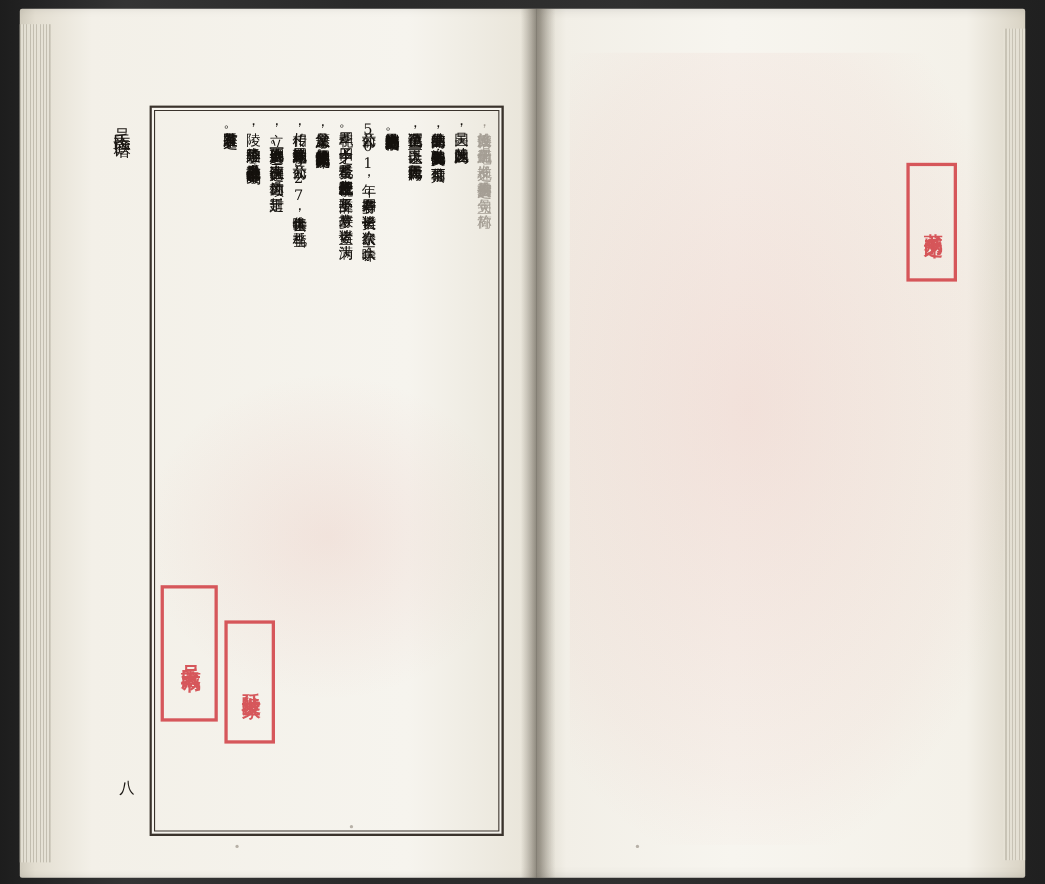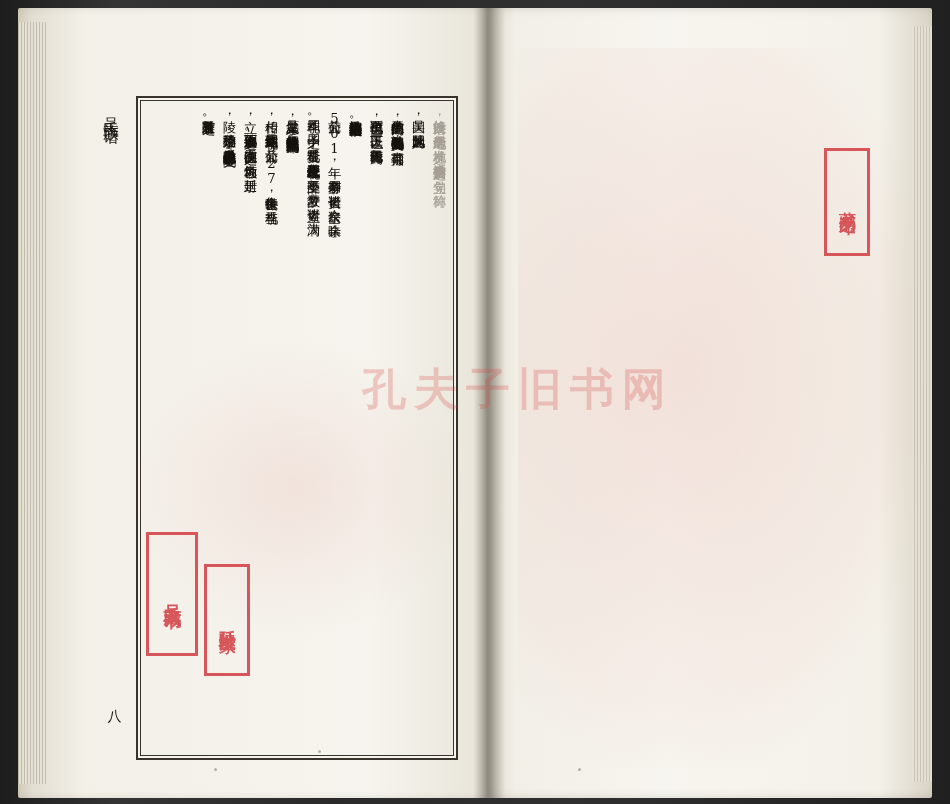--- a/index.html
+++ b/index.html
@@ -245,19 +245,18 @@
     </div>
 
     <div class="gutter"></div>
     <div class="wash"></div>
     <div class="wash2"></div>
 
     <div class="seal s1">藏书之印</div>
     <div class="seal s2">吴氏藏书</div>
     <div class="seal s3">延陵世家</div>
 
-    <div class="watermark">孔夫子旧书网</div>
 
     <div class="speck" style="left:300px;top:742px;"></div>
     <div class="speck" style="left:560px;top:760px;"></div>
     <div class="speck" style="left:196px;top:760px;"></div>
   </div>
 </div>
 
 </body></html>

